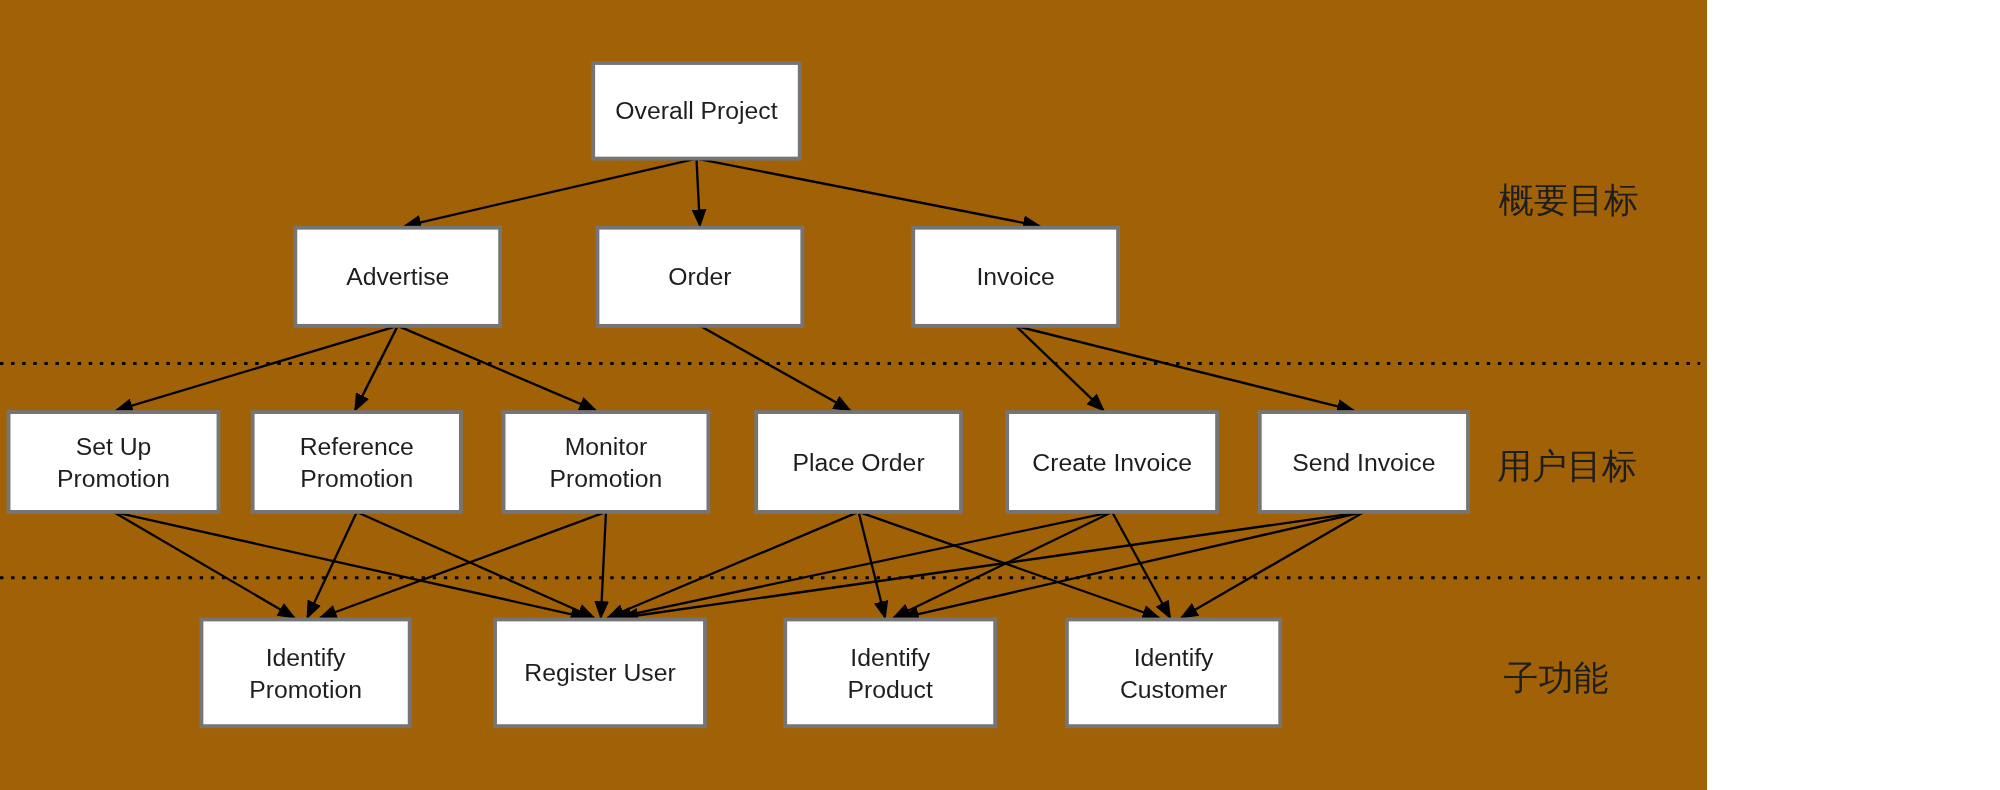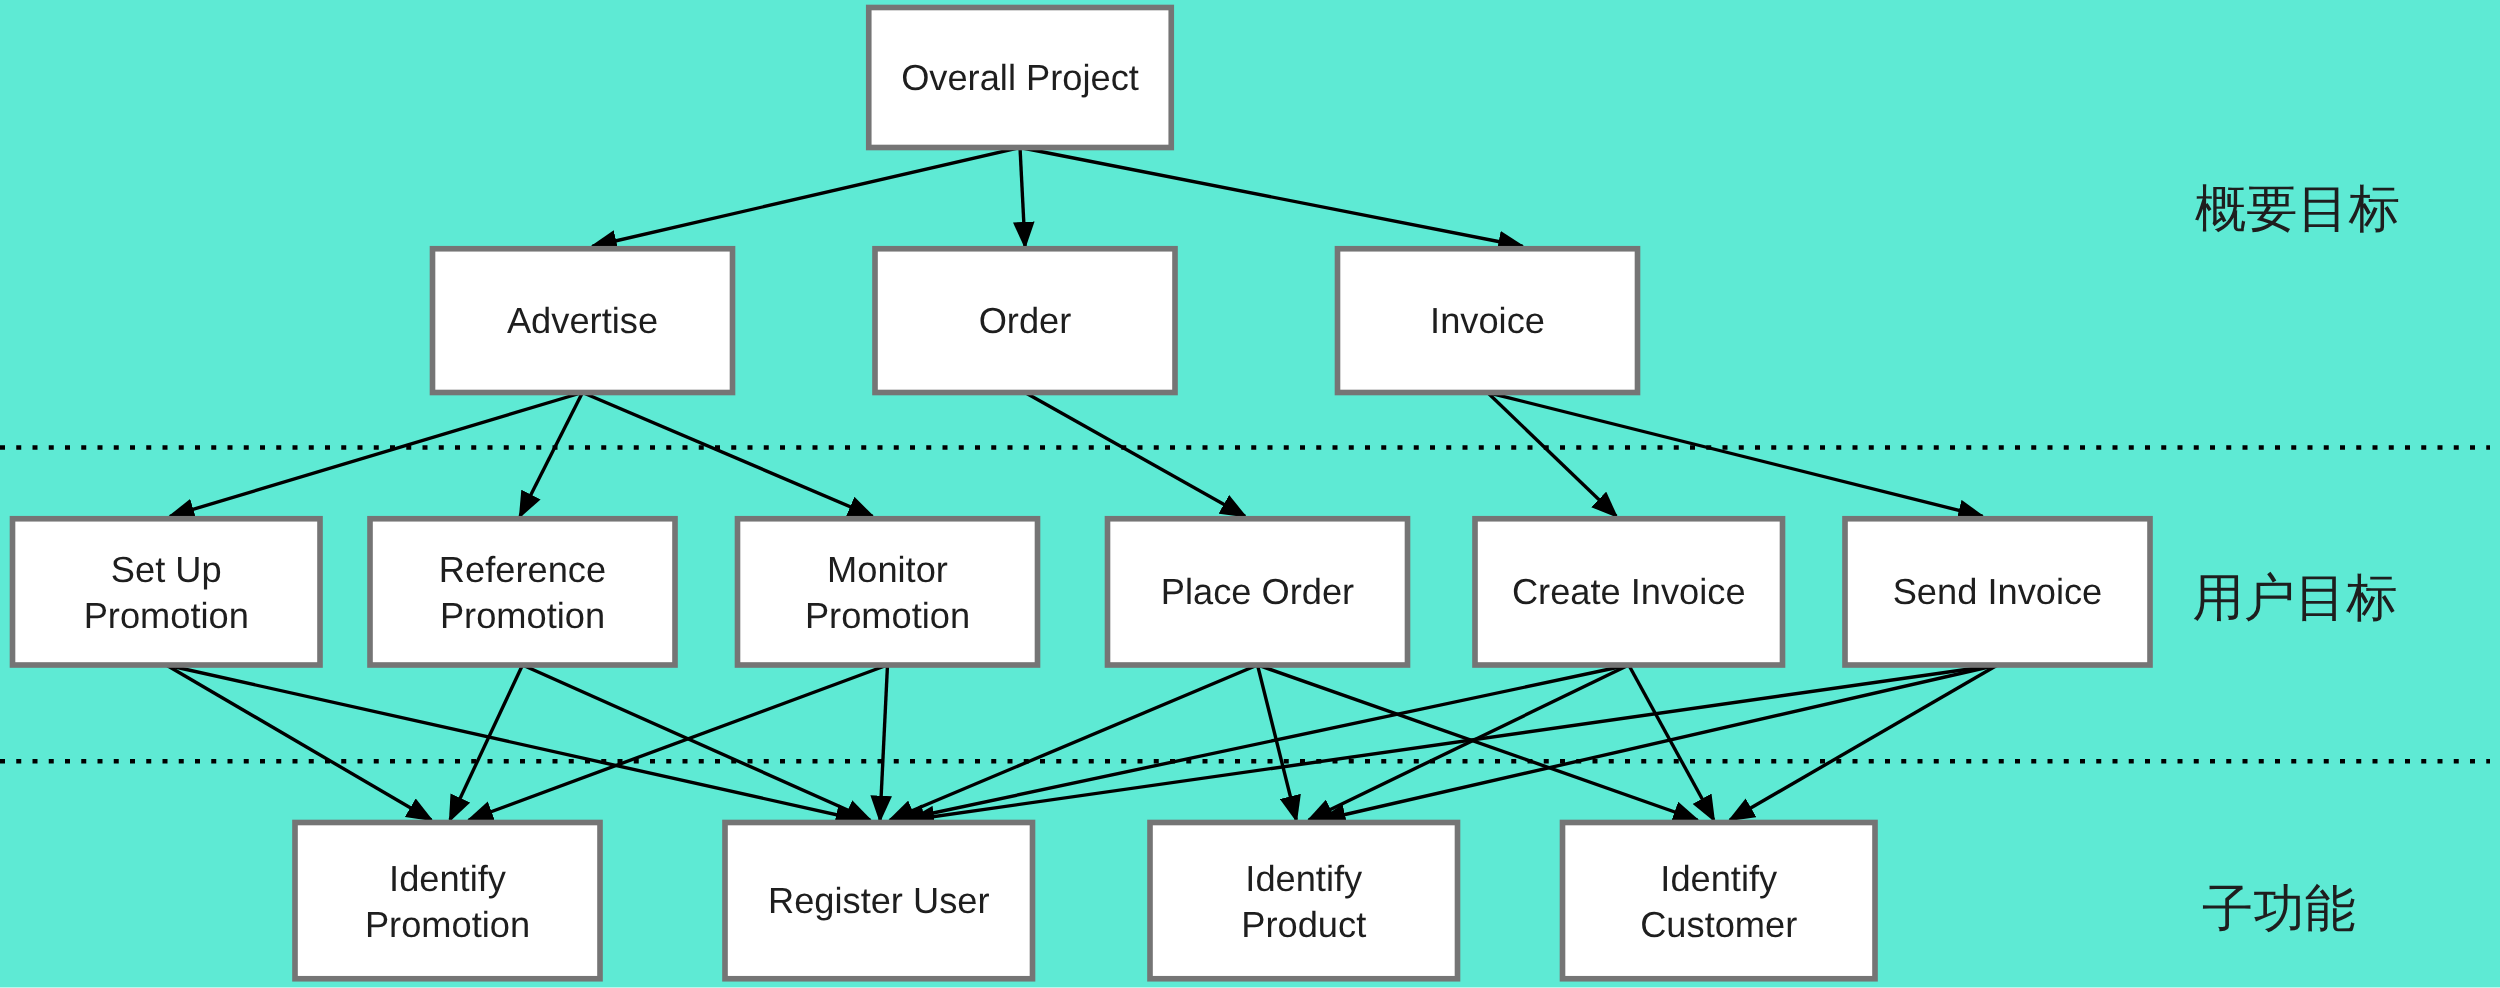--- a/index.html
+++ b/index.html
@@ -3,23 +3,23 @@
 <meta charset="utf-8">
 <style>
   html, body {
     margin: 0;
     padding: 0;
     background: #ffffff;
     font-family: "Liberation Sans", "DejaVu Sans", sans-serif;
   }
   .canvas {
     position: relative;
-    width: 2000px;
+    width: 1707px;
     height: 790px;
-    background: #5eead4;
+    background: #a16207;
     overflow: hidden;
   }
   svg {
     display: block;
     width: 100%;
     height: 100%;
   }
   svg text {
     font-family: "Liberation Sans", "DejaVu Sans", sans-serif;
   }

